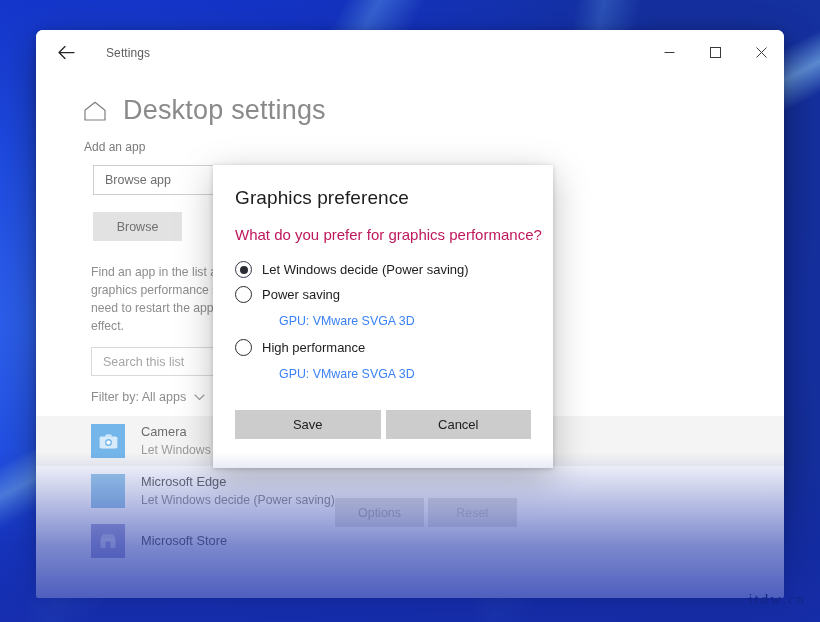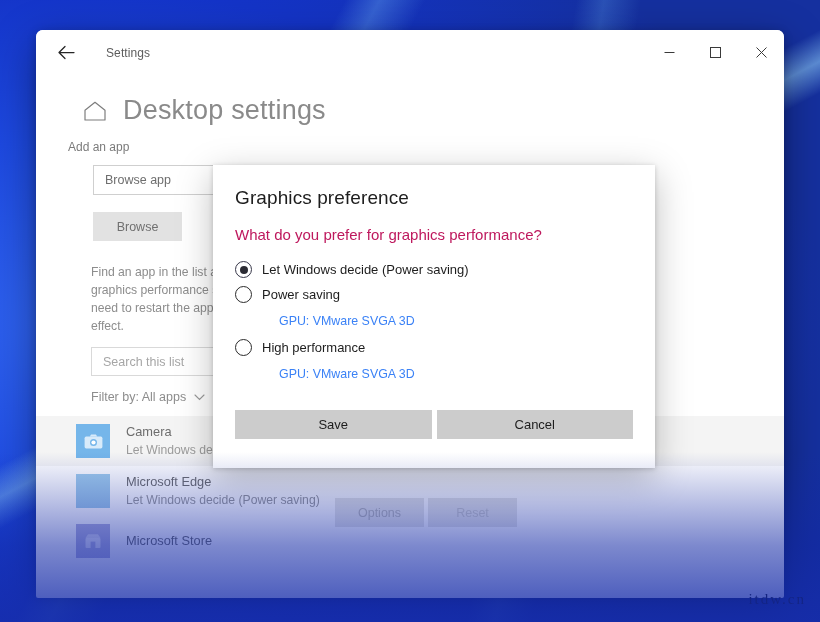--- a/index.html
+++ b/index.html
@@ -89,21 +89,21 @@
   .home-icon { color: #7d7d7d; display: block; }
   .page-title {
     font-size: 27px;
     font-weight: 300;
     color: #8a8a8a;
     letter-spacing: .2px;
     line-height: 1;
   }
 
   .section-label {
-    padding-left: 32px;
+    padding-left: 48px;
     margin-top: 16px;
     font-size: 12px;
     color: #7b7b7b;
   }
 
   
   .combo {
     margin-left: 57px;
     margin-top: 11px;
     width: 272px;
@@ -162,21 +162,21 @@
   }
   .chev { color: #9a9a9a; display: block; }
 
   
   .app-list { margin-top: 12px; }
   .app-row {
     position: relative;
     height: 50px;
     display: flex;
     align-items: center;
-    padding-left: 40px;
+    padding-left: 55px;
   }
   .app-row.shaded { background: #f4f4f4; }
   .app-tile {
     width: 34px; height: 34px;
     display: flex; align-items: center; justify-content: center;
     flex: none;
   }
   .tile-camera { background: #75b6ea; }
   .tile-edge   { background: #9fcbeb; }
   .tile-store  { background: #b3b3dd; }
@@ -200,21 +200,21 @@
     color: #b6b6b6;
     font-family: inherit;
   }
   .row-actions .ghost-btn.disabled { color: #c8c8c8; }
 
   
   #dialog {
     position: absolute;
     left: 213px;
     top: 165px;
-    width: 442px;
+    width: 340px;
     height: 303px;
     background: #ffffff;
     box-shadow: 0 10px 34px rgba(0,0,0,0.26), 0 1px 5px rgba(0,0,0,0.18);
   }
   .dlg-title {
     margin: 22px 0 0 22px;
     font-size: 19px;
     font-weight: 400;
     color: #1d1d1d;
     letter-spacing: .1px;

